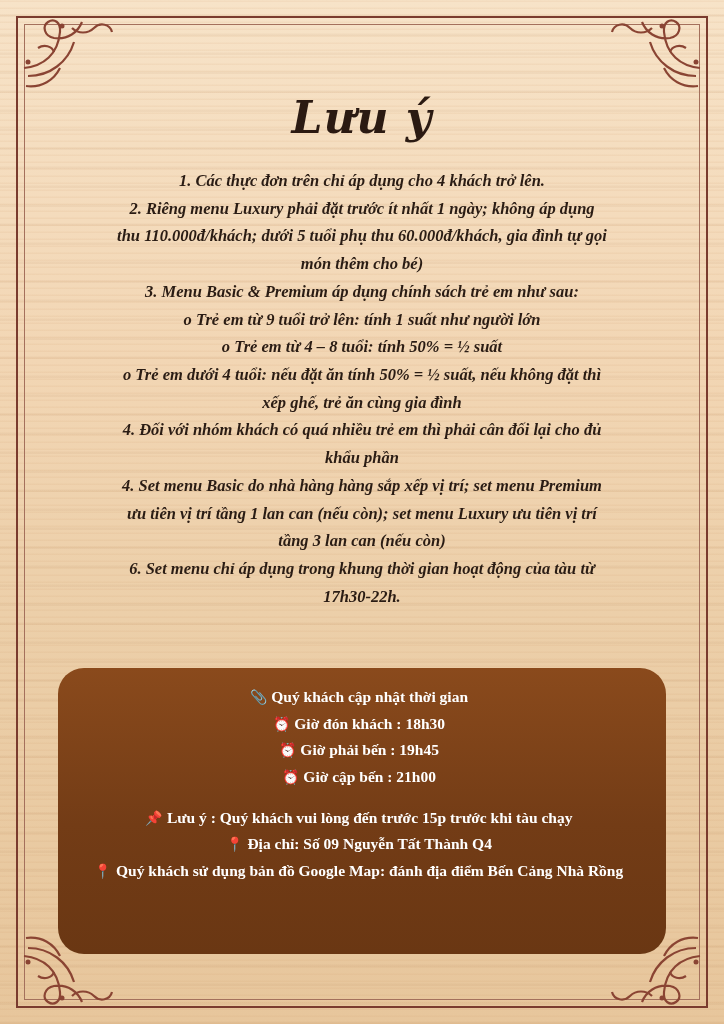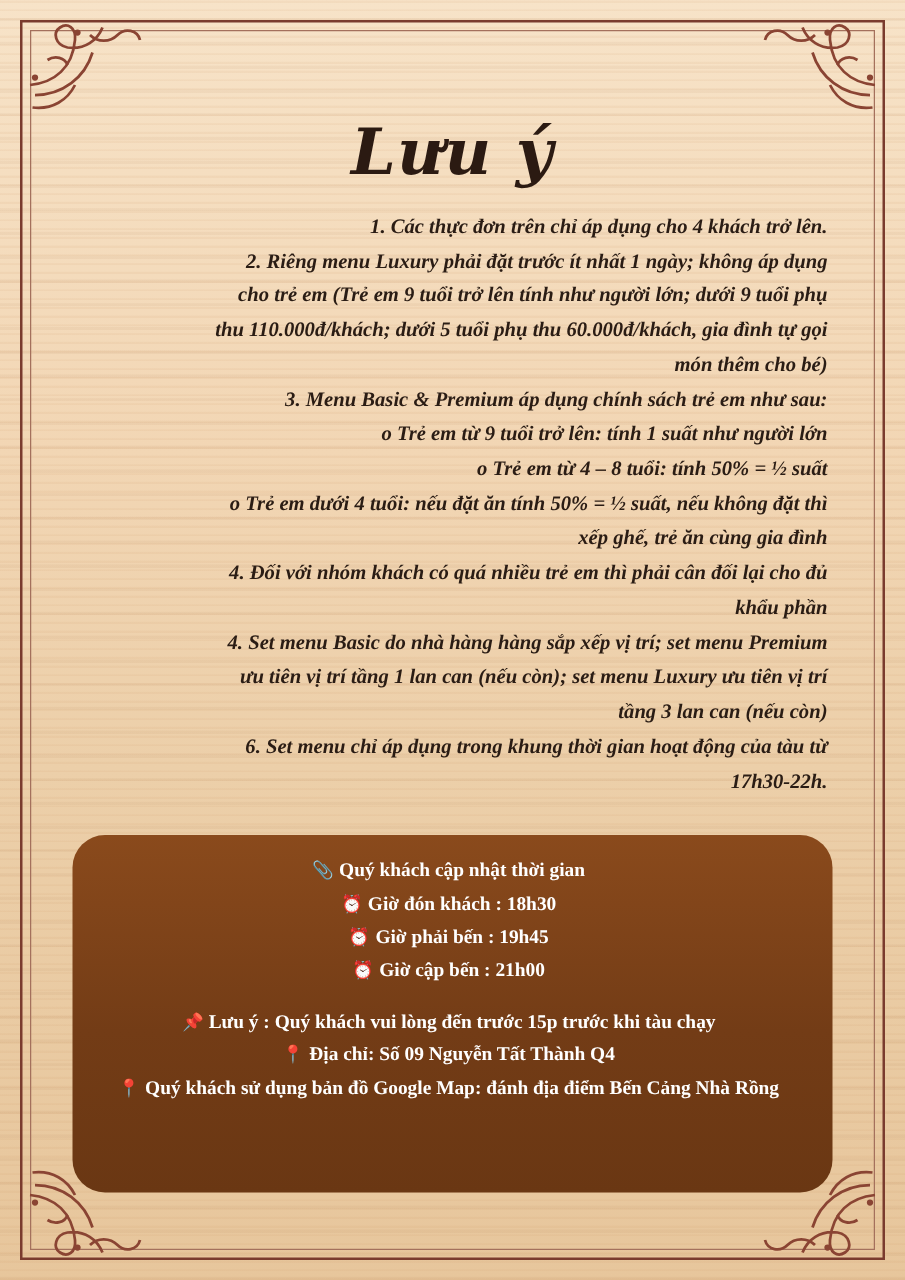--- a/index.html
+++ b/index.html
@@ -52,39 +52,39 @@
   .corner.tl { left: 14px;  top: 14px; }
   .corner.tr { right: 14px; top: 14px;  transform: scaleX(-1); }
   .corner.bl { left: 14px;  bottom: 14px; transform: scaleY(-1); }
   .corner.br { right: 14px; bottom: 14px; transform: scale(-1,-1); }
 
   .title {
     position: absolute;
     top: 92px; left: 0; width: 100%;
     text-align: center;
     font-family: "DejaVu Serif", serif;
-    font-size: 51px;
+    font-size: 44px;
     font-weight: bold;
     font-style: italic;
     color: #2b1a12;
     letter-spacing: 1px;
   }
 
   .content {
     position: absolute;
     left: 62px; top: 168px; width: 600px;
   }
   .line {
     font-size: 16.5px;
     font-style: italic;
     font-weight: bold;
     color: #2a1c14;
     line-height: 1.62;
     margin: 0 0 1px 0;
-    text-align: right;
+    text-align: center;
   }
 
   .info-card {
     position: absolute;
     left: 58px; top: 668px;
     width: 608px; height: 286px;
     background: linear-gradient(180deg, #8a4a1c 0%, #733c16 55%, #6a3713 100%);
     border-radius: 26px;
     color: #ffffff;
     padding: 16px 28px 12px 22px;
@@ -154,21 +154,20 @@
       <circle cx="14" cy="48" r="2.5" fill="currentColor" stroke="none"></circle>
       <path d="M12 72 C28 74, 40 66, 46 54"></path>
     </svg>
   </div>
 
   <div class="title">Lưu ý</div>
 
   <div class="content">
     <p class="line">1. Các thực đơn trên chỉ áp dụng cho 4 khách trở lên.</p>
     <p class="line">2. Riêng menu Luxury phải đặt trước ít nhất 1 ngày; không áp dụng</p>
-    <p class="line">cho trẻ em (Trẻ em 9 tuổi trở lên tính như người lớn; dưới 9 tuổi phụ</p>
     <p class="line">thu 110.000đ/khách; dưới 5 tuổi phụ thu 60.000đ/khách, gia đình tự gọi</p>
     <p class="line">món thêm cho bé)</p>
     <p class="line">3. Menu Basic &amp; Premium áp dụng chính sách trẻ em như sau:</p>
     <p class="line">o Trẻ em từ 9 tuổi trở lên: tính 1 suất như người lớn</p>
     <p class="line">o Trẻ em từ 4 – 8 tuổi: tính 50% = ½ suất</p>
     <p class="line">o Trẻ em dưới 4 tuổi: nếu đặt ăn tính 50% = ½ suất, nếu không đặt thì</p>
     <p class="line">xếp ghế, trẻ ăn cùng gia đình</p>
     <p class="line"> 4. Đối với nhóm khách có quá nhiều trẻ em thì phải cân đối lại cho đủ</p>
     <p class="line">khẩu phần</p>
     <p class="line">4. Set menu Basic do nhà hàng hàng sắp xếp vị trí;  set menu Premium</p>

